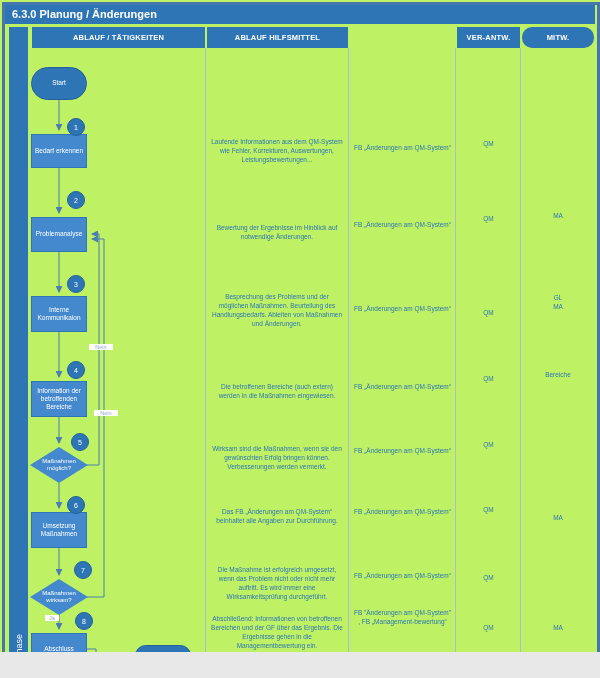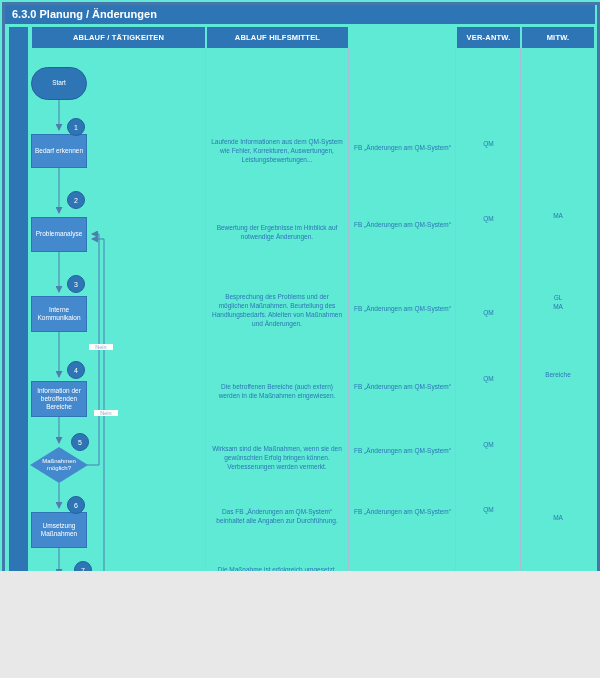--- a/index.html
+++ b/index.html
@@ -1,16 +1,16 @@
 <!DOCTYPE html>
 <html><head>
 <meta charset="utf-8">
 <style>
   html,body{margin:0;padding:0;background:#e8e8e8;}
-  .page{position:relative;width:600px;height:571px;background:#5eead4;
+  .page{position:relative;width:600px;height:652px;background:#bef264;
         font-family:"Liberation Sans",sans-serif;overflow:hidden;}
   .frame{position:absolute;left:2px;top:2px;width:592px;height:670px;
          border:3px solid #4577AD;pointer-events:none;}
   .title-bar{position:absolute;left:5px;top:5px;width:590px;height:19px;background:#2E75B6;
              color:#fff;font-size:11px;font-weight:bold;line-height:19px;padding-left:7px;
              box-sizing:border-box;}
   .hdr{position:absolute;top:27px;height:21px;background:#2E75B6;color:#fff;
        font-size:7.5px;font-weight:bold;text-align:center;line-height:21px;letter-spacing:.2px;}
   .phase-lane{position:absolute;left:9px;top:27px;width:19px;height:641px;background:#2E75B6;}
   .phase-label{position:absolute;bottom:8px;left:50%;transform:translateX(-50%) rotate(180deg);
@@ -59,21 +59,21 @@
 
   <div class="title-bar">6.3.0 Planung / Änderungen</div>
 
   <div class="phase-lane">
     <span class="phase-label">Phase</span>
   </div>
 
   <div class="hdr" style="left:207px;width:141px;">ABLAUF HILFSMITTEL</div>
   <div class="hdr" style="left:32px;width:173px;">ABLAUF / TÄTIGKEITEN</div>
   <div class="hdr" style="left:457px;width:63px;">VER-ANTW.</div>
-  <div class="hdr" style="left:522px;width:72px;">MITW.</div>
+  <div class="hdr" style="left:522px;width:72px;border-radius:10px;">MITW.</div>
 
   <div class="vsep" style="left:205px;"></div>
   <div class="vsep" style="left:348px;"></div>
   <div class="vsep" style="left:455px;"></div>
   <div class="vsep" style="left:520px;"></div>
 
   <div class="node stadium" style="left:31px;top:67px;width:56px;height:33px;border-radius:17px;">Start</div>
   <div class="node" style="left:31px;top:134px;width:56px;height:34px;">Bedarf erkennen</div>
   <div class="node" style="left:31px;top:217px;width:56px;height:35px;">Problemanalyse</div>
   <div class="node" style="left:31px;top:296px;width:56px;height:36px;">Interne Kommunikaion</div>

